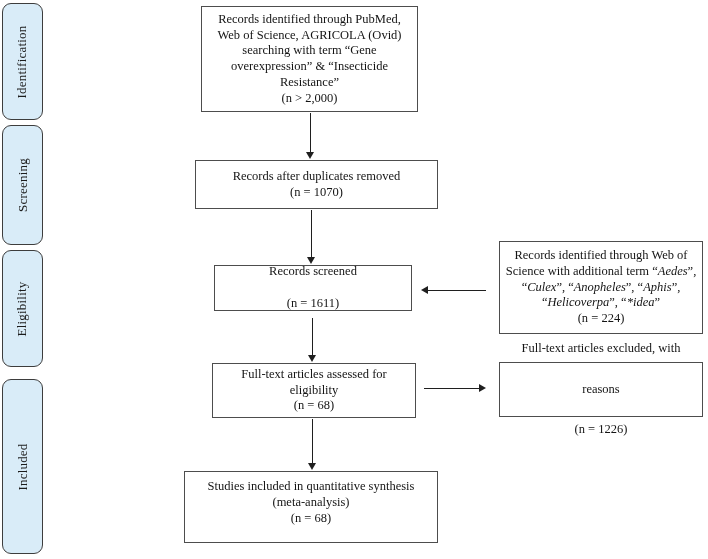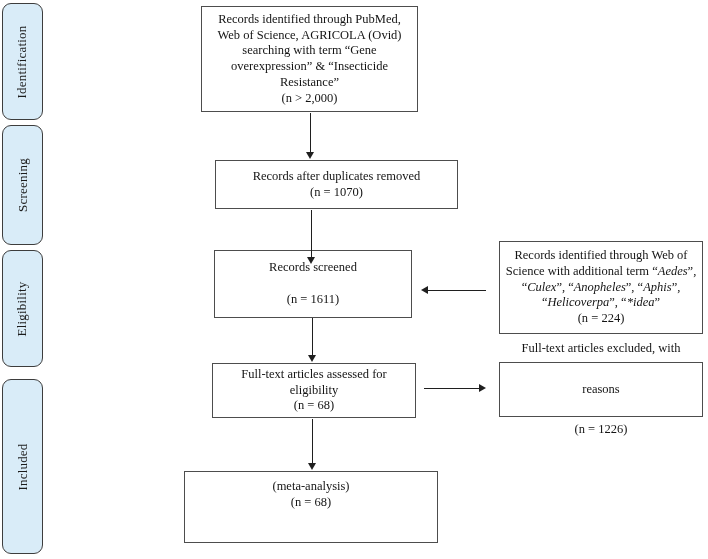--- a/index.html
+++ b/index.html
@@ -78,37 +78,38 @@
 
   <div class="fbox" style="left:201px;top:6px;width:217px;height:106px;">
     <div class="ln">Records identified through PubMed,</div>
     <div class="ln">Web of Science, AGRICOLA (Ovid)</div>
     <div class="ln">searching with term “Gene</div>
     <div class="ln">overexpression” &amp; “Insecticide</div>
     <div class="ln">Resistance”</div>
     <div class="ln">(n &gt; 2,000)</div>
   </div>
 
-  <div class="fbox" style="left:195px;top:160px;width:243px;height:49px;margin-left:20px;">
+  <div class="fbox" style="left:195px;top:160px;width:243px;height:49px;">
     <div class="ln">Records after duplicates removed</div>
     <div class="ln">(n = 1070)</div>
   </div>
 
-  <div class="fbox" style="left:214px;top:250px;width:198px;height:68px;gap:16px;">
+  <div class="fbox" style="left:214px;top:265px;width:198px;height:46px;gap:16px;">
     <div class="ln">Records screened</div>
     <div class="ln">(n = 1611)</div>
   </div>
 
   <div class="fbox" style="left:212px;top:363px;width:204px;height:55px;">
     <div class="ln">Full-text articles assessed for</div>
     <div class="ln">eligibility</div>
     <div class="ln">(n = 68)</div>
   </div>
 
   <div class="fbox top-align" style="left:184px;top:471px;width:254px;height:72px;">
+    <div class="ln">Studies included in quantitative synthesis</div>
     <div class="ln">(meta-analysis)</div>
     <div class="ln">(n = 68)</div>
   </div>
 
   <div class="fbox" style="left:499px;top:241px;width:204px;height:93px;">
     <div class="ln"><span>Records identified through Web of</span></div>
     <div class="ln"><span>Science with additional term “</span><span style="font-style: italic;">Aedes</span><span>”,</span></div>
     <div class="ln"><span>“</span><span style="font-style: italic;">Culex</span><span>”, “</span><span style="font-style: italic;">Anopheles</span><span>”, “</span><span style="font-style: italic;">Aphis</span><span>”,</span></div>
     <div class="ln"><span>“</span><span style="font-style: italic;">Helicoverpa</span><span>”, “</span><span style="font-style: italic;">*idea</span><span>”</span></div>
     <div class="ln"><span>(n = 224)</span></div>

